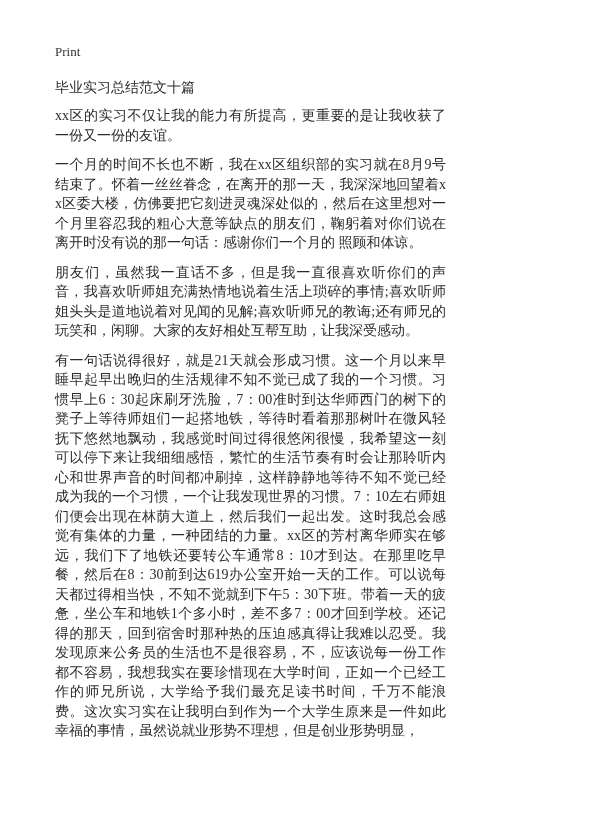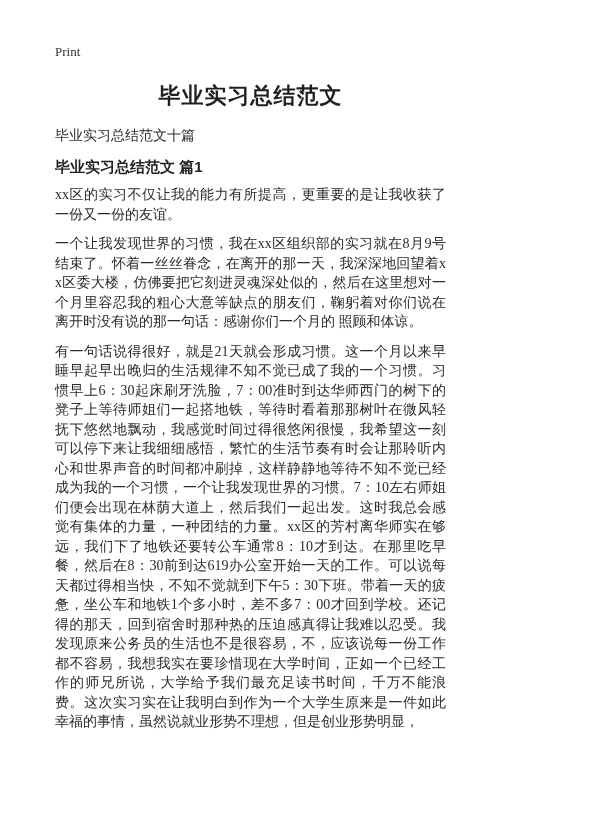--- a/index.html
+++ b/index.html
@@ -69,24 +69,23 @@
   }
   .para .u {
   }
 </style>
 </head>
 <body>
 
 <div class="page">
   <a class="print-link">Print</a>
 
-  <h1 class="doc-title">毕业实习总结范文</h1>
 
   <div class="doc-subtitle">毕业实习总结范文十篇</div>
 
-  <h2 class="section-heading">毕业实习总结范文 篇1</h2>
 
   <div class="paragraphs">
       <p class="para"><span>xx区的实习不仅让我的能力有所提高，更重要的是让我收获了一份又一份的友谊。</span></p>
-      <p class="para"><span>一个让我发现世界的习惯，我在xx区组织部的实习就在8月9号结束了。怀着一</span><span class="u">丝丝</span><span>眷念，在离开的那一天，我深深地回望着xx区委大楼，仿佛要把它刻进灵魂深处似的，然后在这里想对一个月里容忍我的粗心大意等缺点的朋友们，鞠躬着对你们说在离开时没有说的那一句话：感谢你们一个月的 照顾和体谅。</span></p>
+      <p class="para"><span>一个月的时间不长也不断，我在xx区组织部的实习就在8月9号结束了。怀着一</span><span class="u">丝丝</span><span>眷念，在离开的那一天，我深深地回望着xx区委大楼，仿佛要把它刻进灵魂深处似的，然后在这里想对一个月里容忍我的粗心大意等缺点的朋友们，鞠躬着对你们说在离开时没有说的那一句话：感谢你们一个月的 照顾和体谅。</span></p>
+      <p class="para"><span>朋友们，虽然我一直话不多，但是我一直很喜欢听你们的声音，我喜欢听师姐充满热情地说着生活上琐碎的事情;喜欢听师姐头头是道地说着对见闻的见解;喜欢听师兄的教诲;还有师兄的玩笑和，闲聊。大家的友好相处互帮互助，让我深受感动。</span></p>
       <p class="para"><span>有一句话说得很好，就是21天就会形成习惯。这一个月以来早睡早起早出晚归的生活规律不知不觉已成了我的一个习惯。习惯早上6：30起床刷牙洗脸，7：00准时到达华师西门的树下的凳子上等待师姐们一起搭地铁，等待时看着那那树叶在微风轻抚下悠然地飘动，我感觉时间过得很悠闲很慢，我希望这一刻可以停下来让我细细感悟，繁忙的生活节奏有时会让那聆听内心和世界声音的时间都冲刷掉，这样静静地等待不知不觉已经成为我的一个习惯，一个让我发现世界的习惯。7：10左右师姐们便会出现在林荫大道上，然后我们一起出发。这时我总会感觉有集体的力量，一种团结的力量。xx区的芳村离华师实在够远，我们下了地铁还要转公车通常8：10才到达。在那里吃早餐，然后在8：30前到达619办公室开始一天的工作。可以说每天都过得相当快，不知不觉就到下午5：30下班。带着一天的疲惫，坐公车和地铁1个多小时，差不多7：00才回到学校。还记得的那天，回到宿舍时那种热的压迫感真得让我难以忍受。我发现原来公务员的生活也不是很容易，不，应该说每一份工作都不容易，我想我实在要珍惜现在大学时间，正如一个已经工作的师兄所说，大学给予我们最充足读书时间，千万不能浪费。这次实习实在让我明白到作为一个大学生原来是一件如此幸福的事情，虽然说就业形势不理想，但是创业形势明显，</span></p>
     </div>
 </div>
 
 </body></html>

